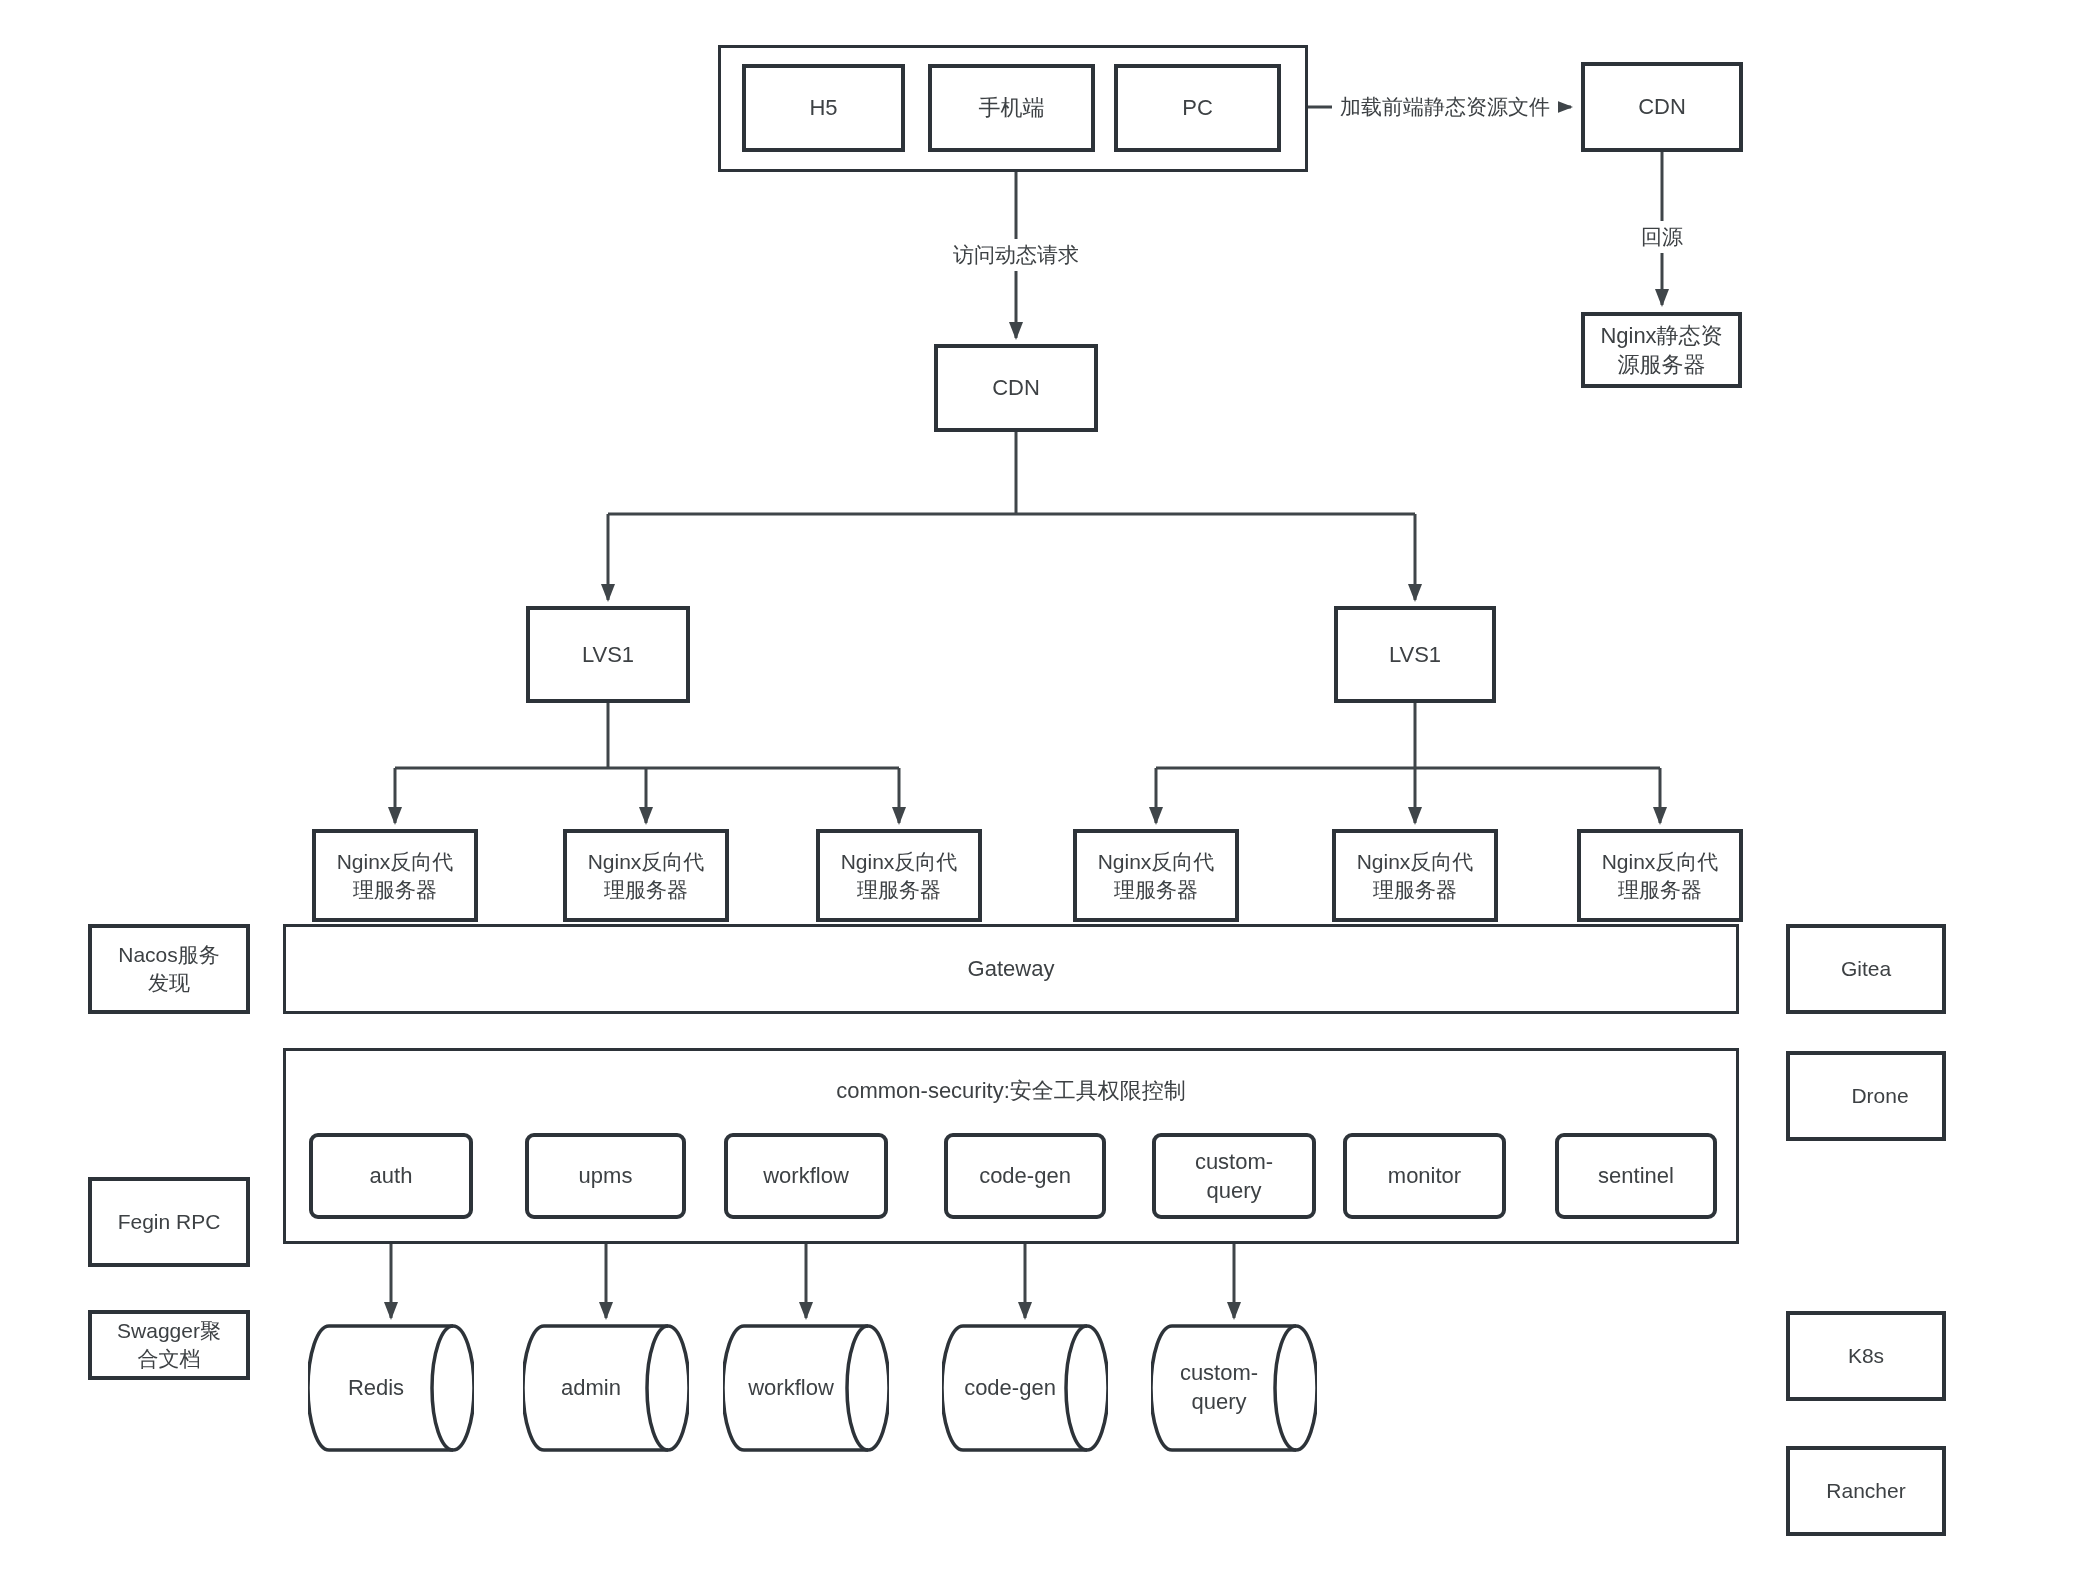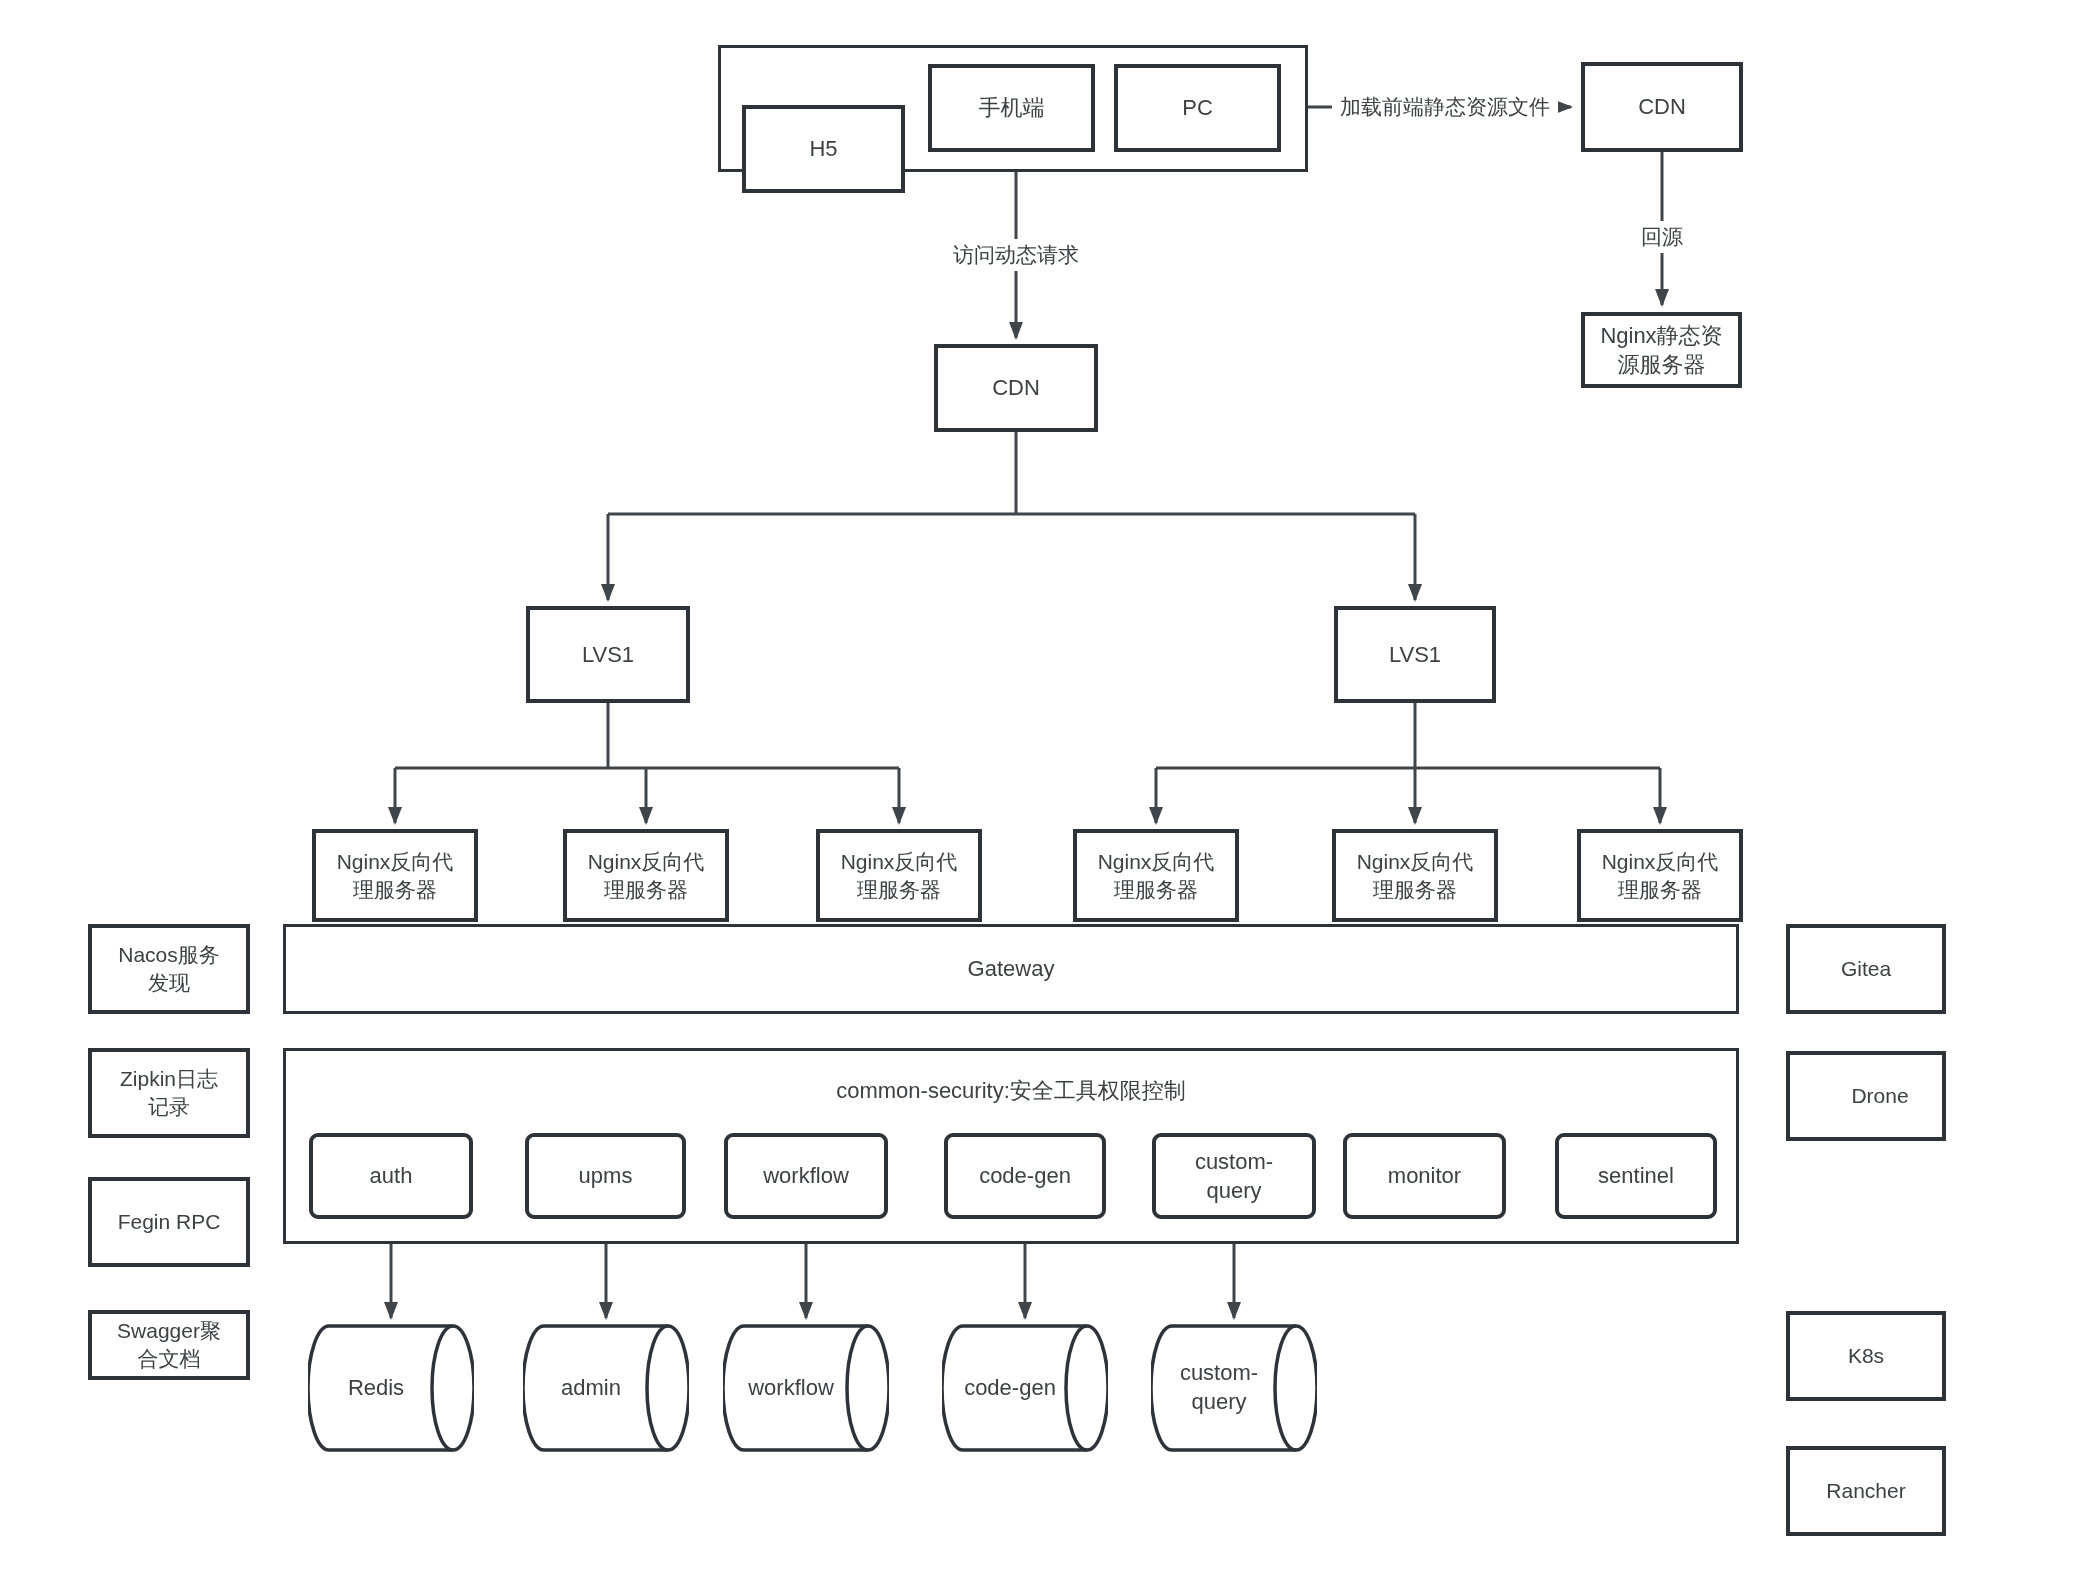--- a/index.html
+++ b/index.html
@@ -58,21 +58,21 @@
       <path d="M1025 1219 L1025 1318" marker-end="url(#arrow)"></path>
       <path d="M1234 1219 L1234 1318" marker-end="url(#arrow)"></path>
     </g>
   </svg>
 
   <div class="edge-label" style="left:1445px;top:107px;">加载前端静态资源文件</div>
   <div class="edge-label" style="left:1662px;top:237px;">回源</div>
   <div class="edge-label" style="left:1016px;top:255px;">访问动态请求</div>
 
   <div class="container" style="left:718px;top:45px;width:590px;height:127px;"></div>
-  <div class="node" style="left:742px;top:64px;width:163px;height:88px;margin-top:41px;">
+  <div class="node" style="left:742px;top:64px;width:163px;height:88px;">
     <span>H5</span>
   </div>
   <div class="node" style="left:928px;top:64px;width:167px;height:88px;">
     <span>手机端</span>
   </div>
   <div class="node" style="left:1114px;top:64px;width:167px;height:88px;">
     <span>PC</span>
   </div>
 
   <div class="node" style="left:1581px;top:62px;width:162px;height:90px;">
@@ -193,24 +193,20 @@
     <div class="cyl-text">
       <span>custom-</span>
       <span>query</span>
     </div>
   </div>
 
   <div class="node sm" style="left:88px;top:924px;width:162px;height:90px;">
     <span>Nacos服务</span>
     <span>发现</span>
   </div>
-  <div class="node sm" style="left:88px;top:1048px;width:162px;height:90px;">
-    <span>Zipkin日志</span>
-    <span>记录</span>
-  </div>
   <div class="node sm" style="left:88px;top:1177px;width:162px;height:90px;">
     <span>Fegin RPC</span>
   </div>
   <div class="node sm" style="left:88px;top:1310px;width:162px;height:70px;">
     <span>Swagger聚</span>
     <span>合文档</span>
   </div>
 
   <div class="node sm" style="left:1786px;top:924px;width:160px;height:90px;">
     <span>Gitea</span>

